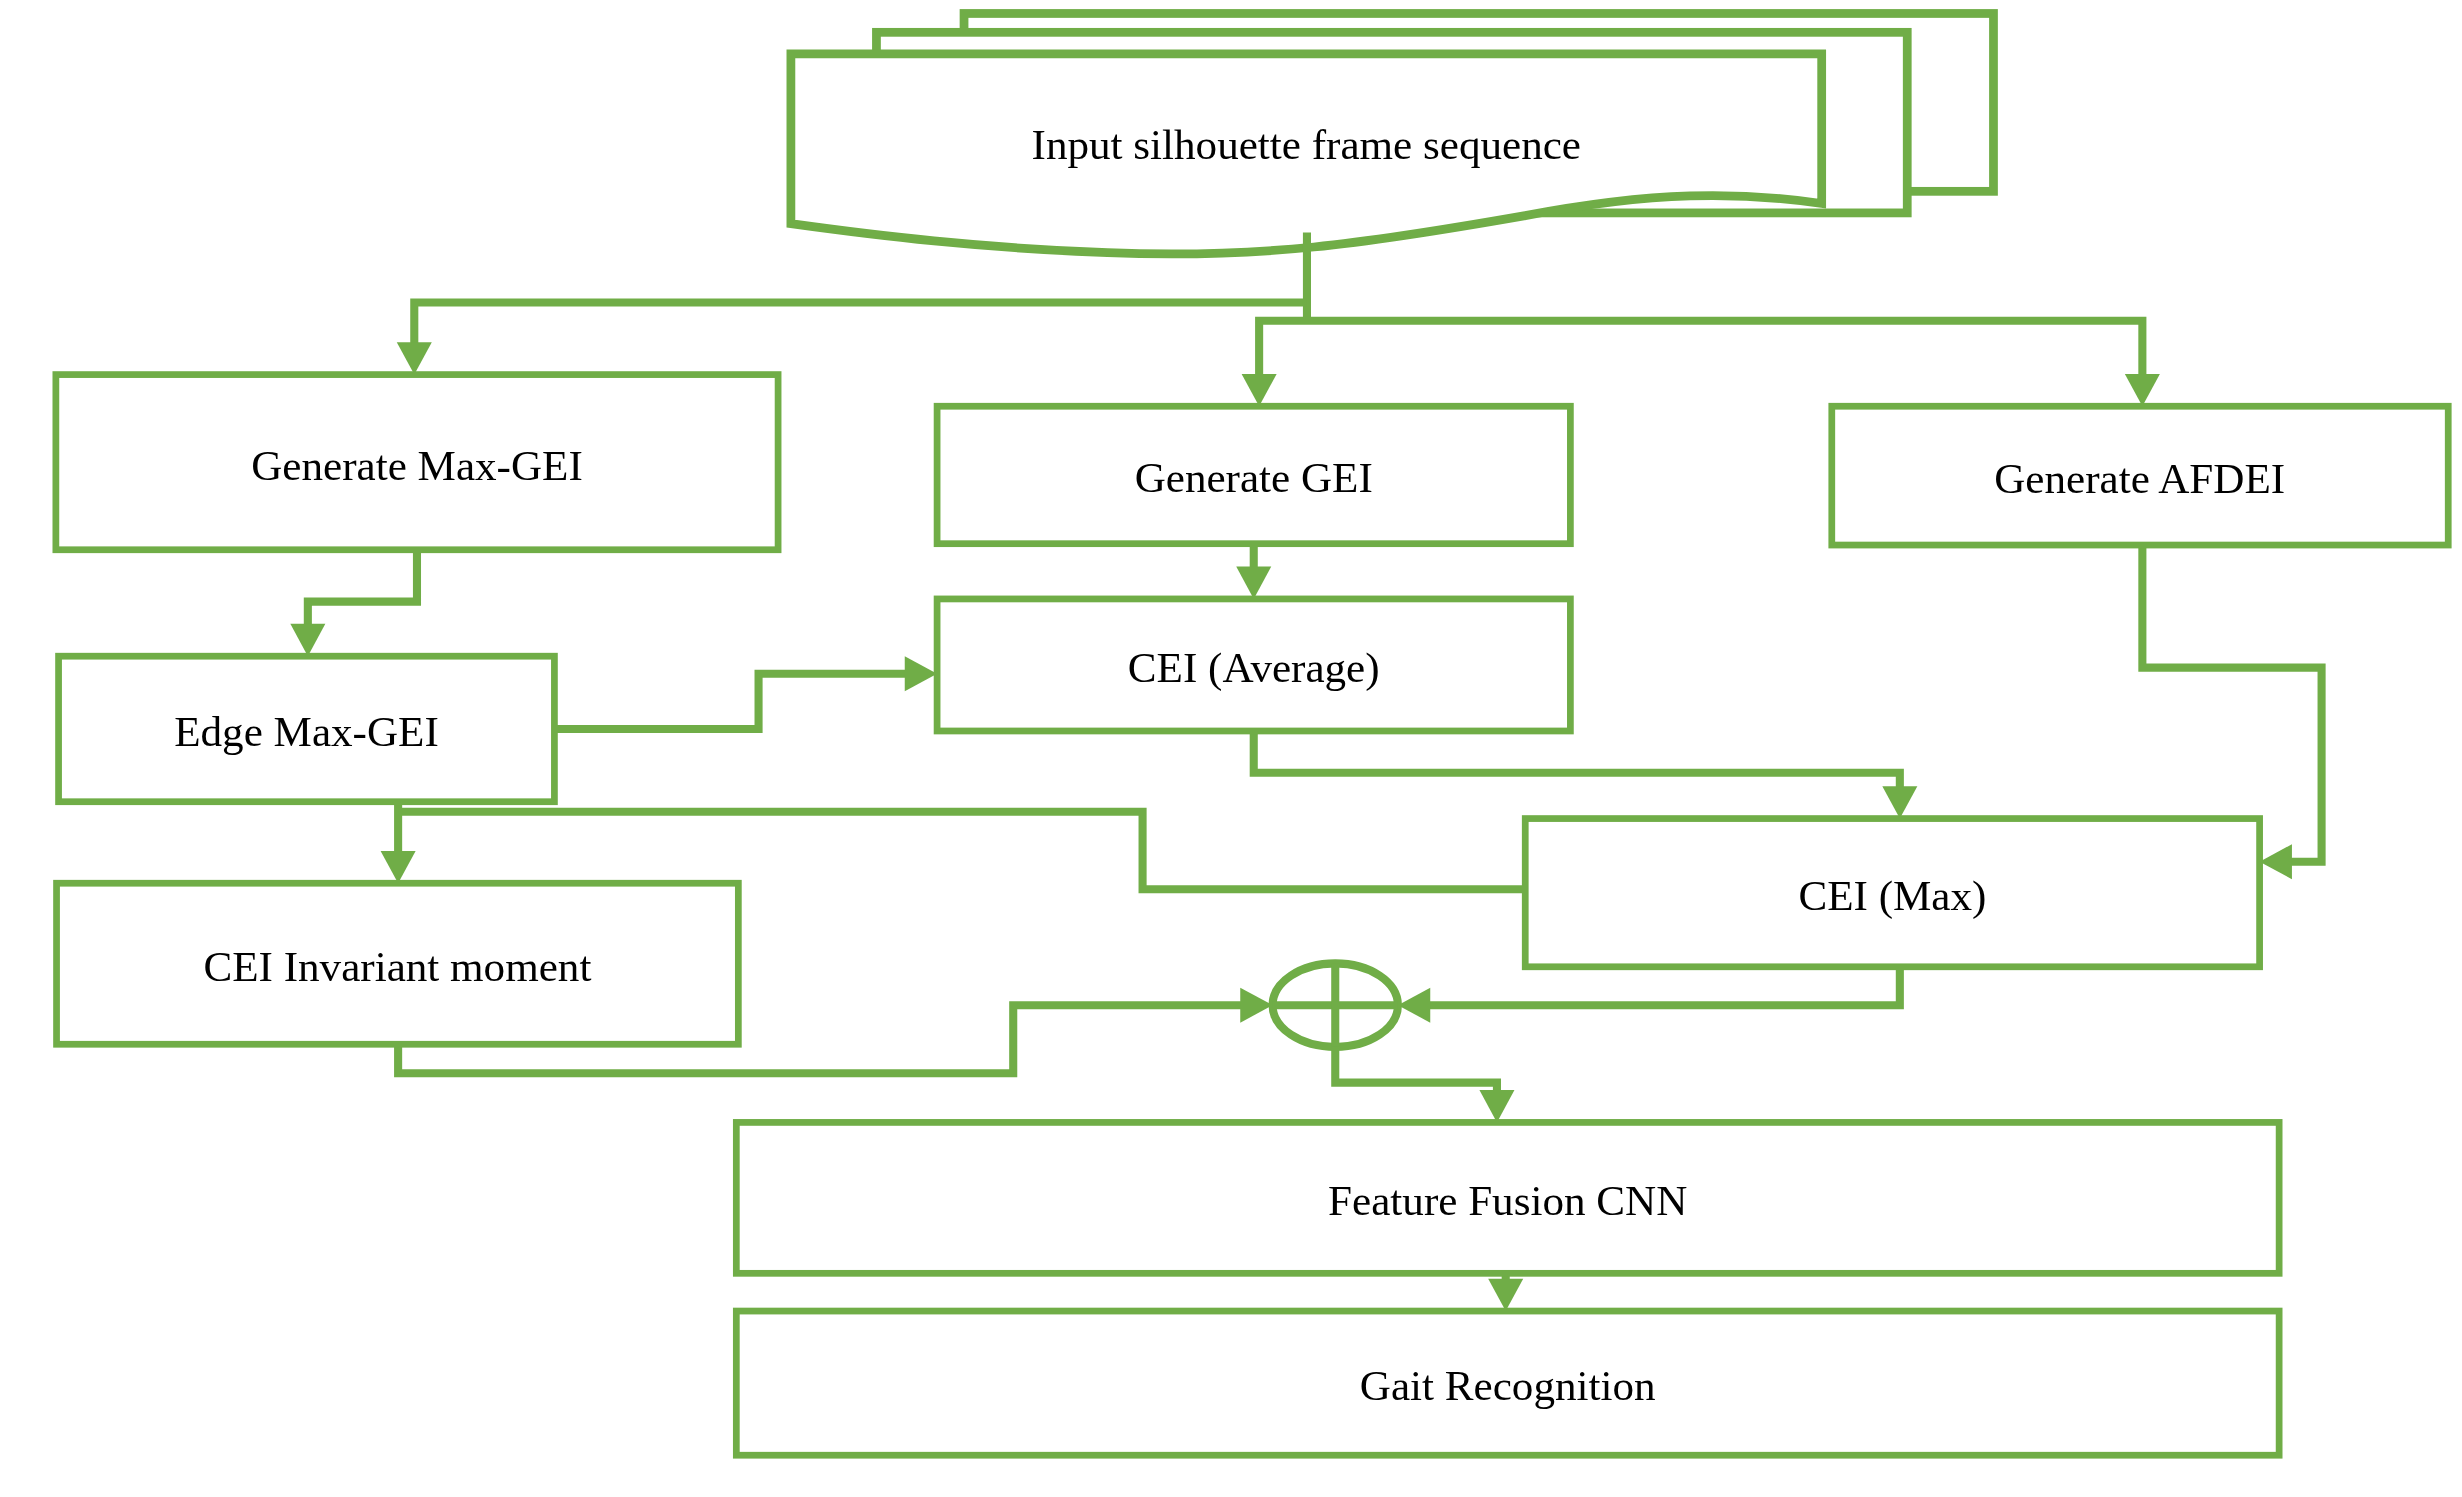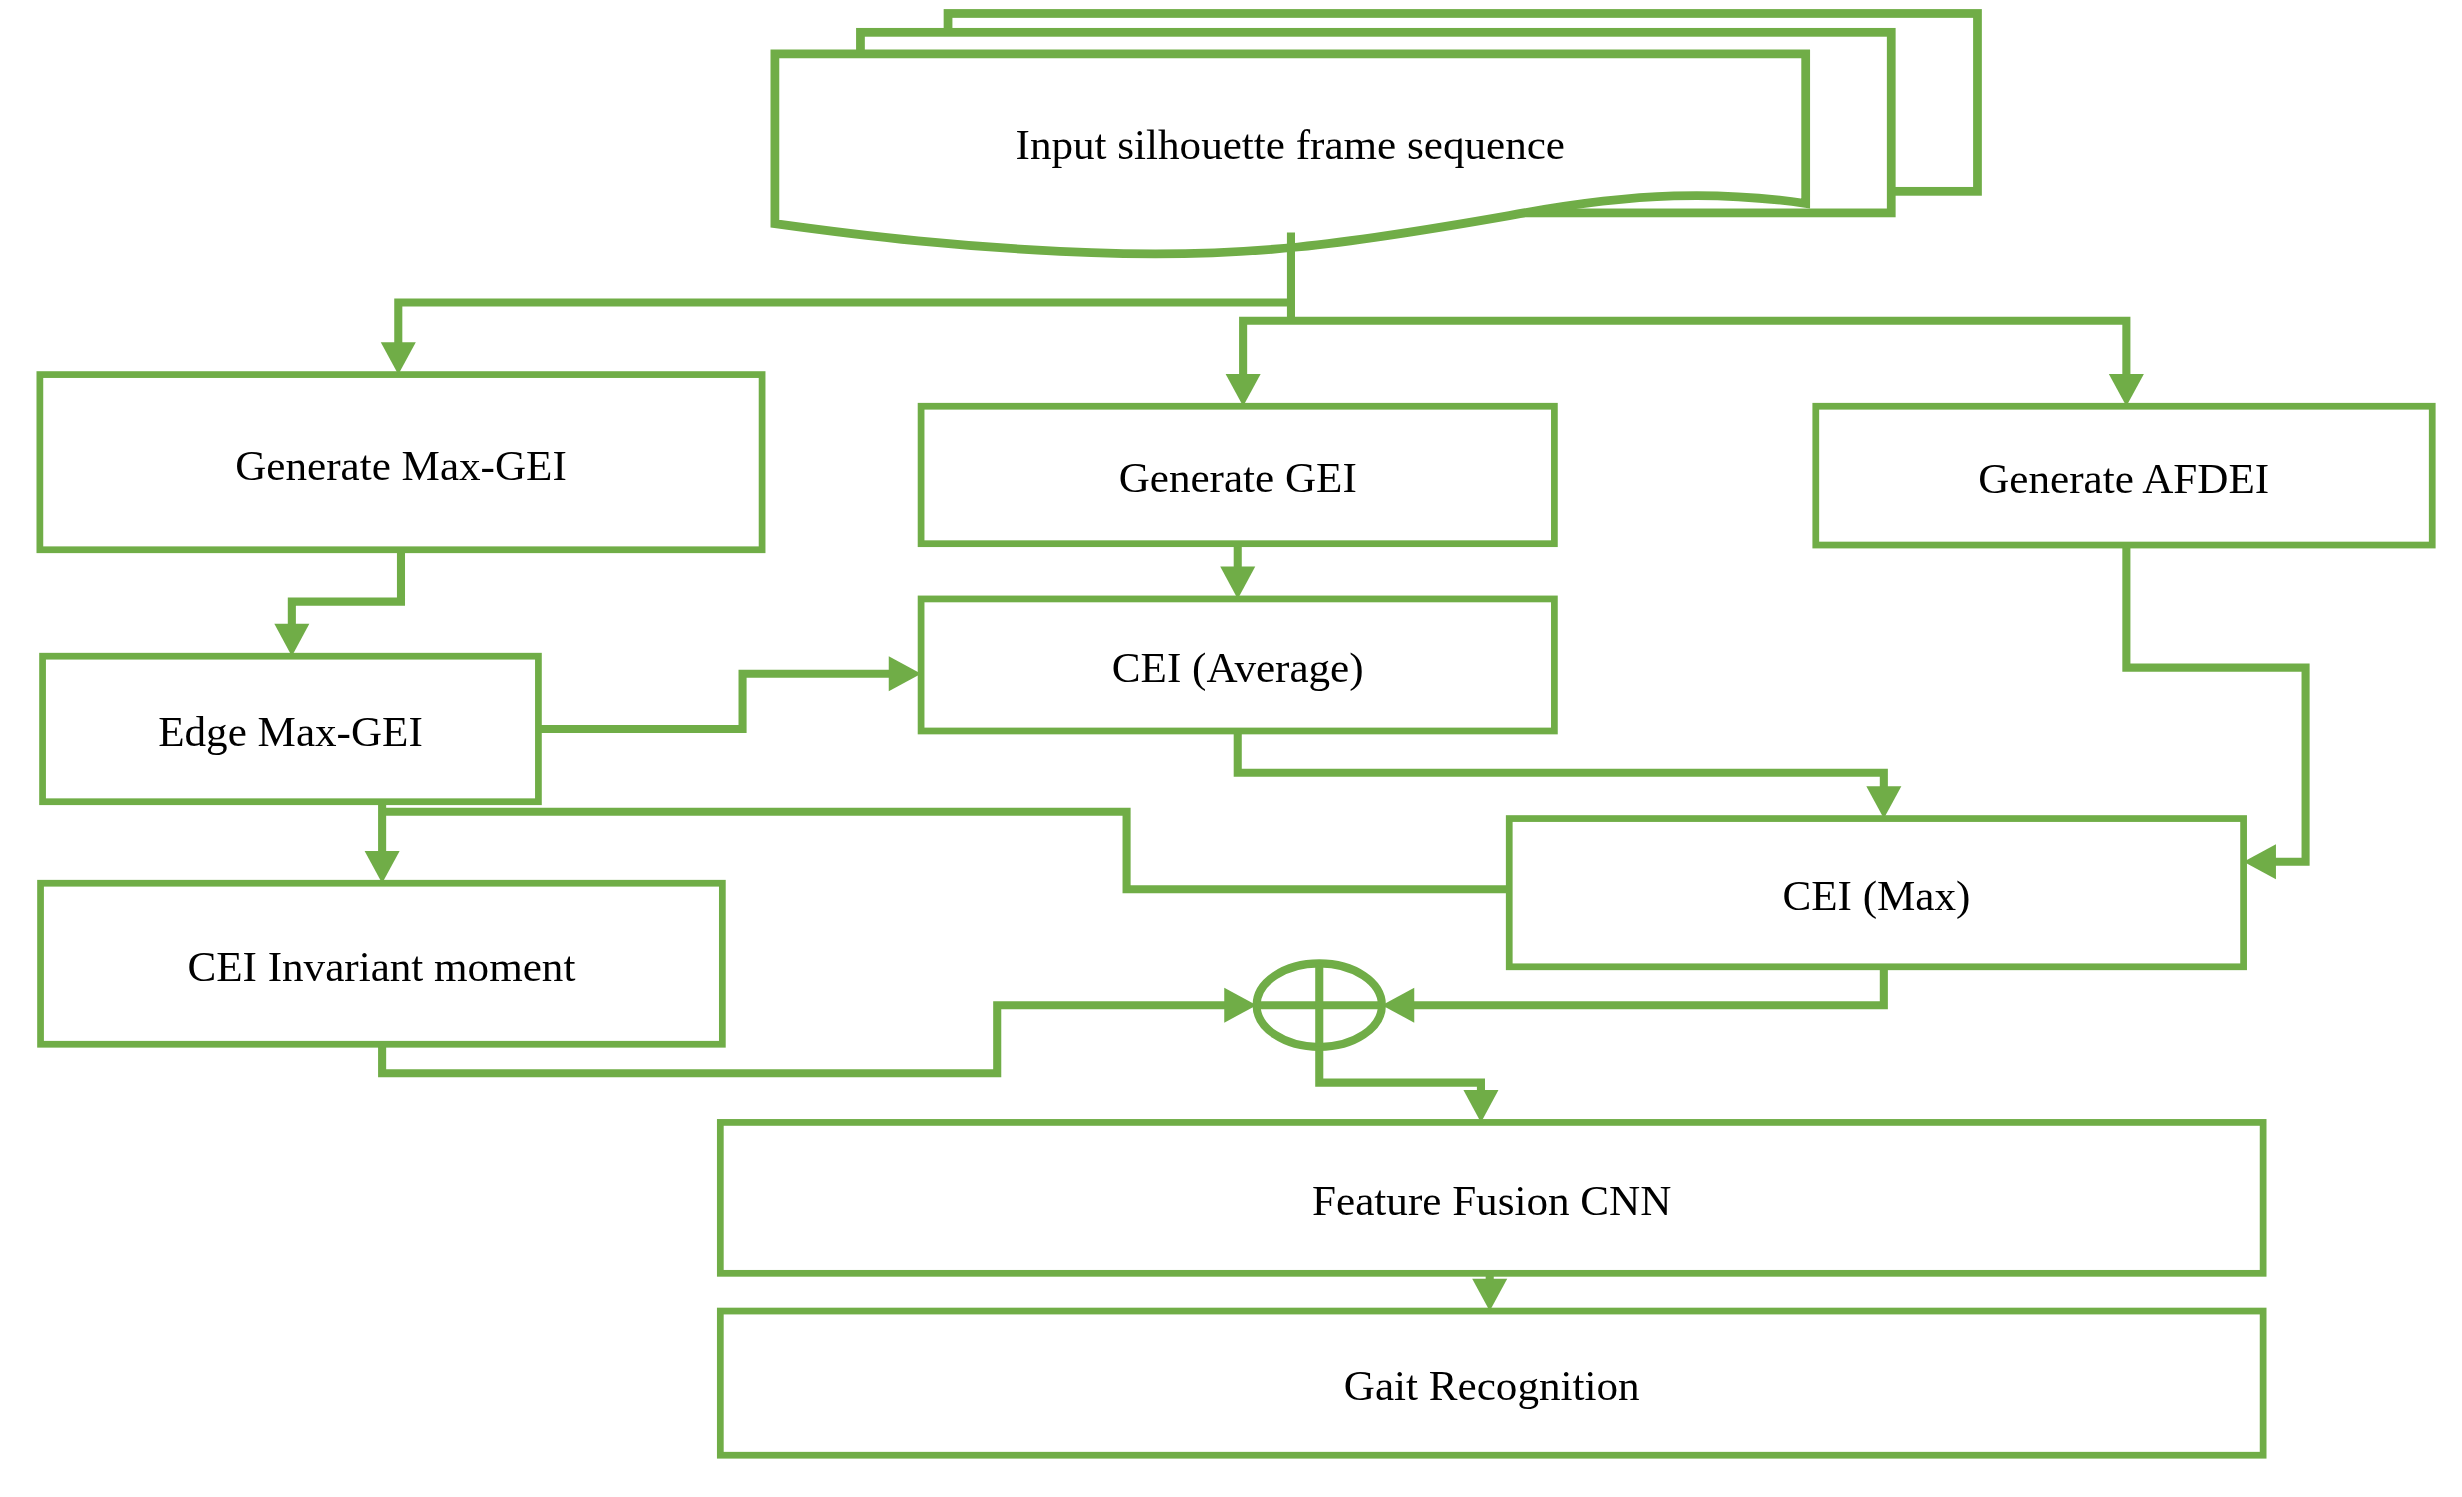--- a/index.html
+++ b/index.html
@@ -2,20 +2,21 @@
 <html style="font-size:10.8px"><head>
 <meta charset="utf-8">
 <style>
   html, body { margin: 0; padding: 0; background: #ffffff; }
   .canvas {
     position: relative;
     width: 1968px;
     height: 1497px;
     background: #ffffff;
     font-family: "Liberation Serif", serif;
+    padding-left: 16px;
   }
   svg { display: block; }
   svg text {
     font-family: "Liberation Serif", "DejaVu Serif", serif;
     font-size: 64px;
     fill: #000000;
     text-anchor: middle;
   }
   .node-box   { fill: #ffffff; stroke: #70AD47; stroke-width: 10; }
   .doc-shape  { fill: #ffffff; stroke: #70AD47; stroke-width: 13; }

